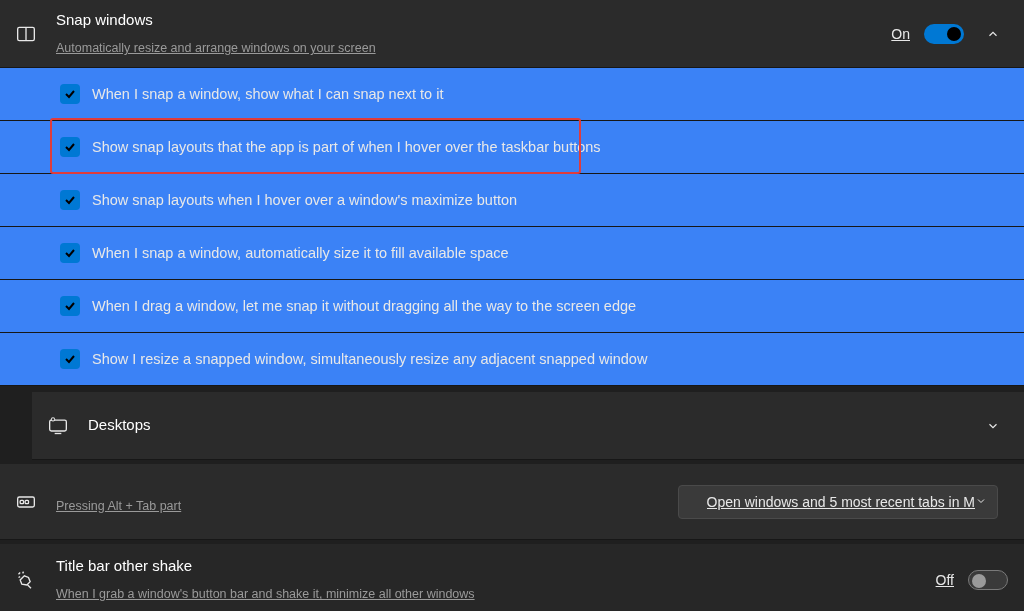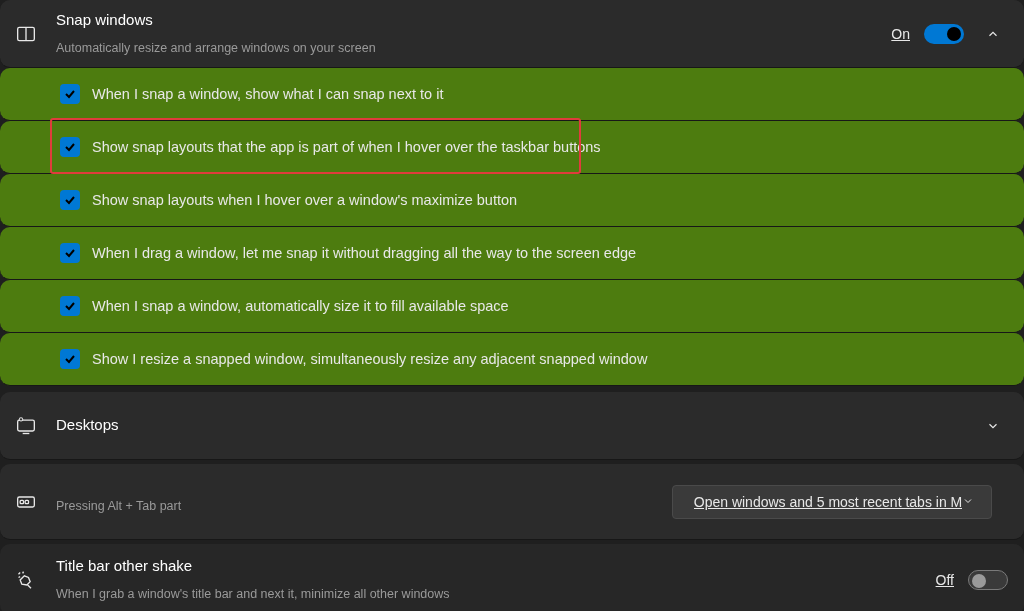--- a/index.html
+++ b/index.html
@@ -5,39 +5,38 @@
   * { box-sizing: border-box; margin: 0; padding: 0; }
   html, body { width: 1024px; height: 611px; background: #1f1f1f; font-family: "Segoe UI", Arial, sans-serif; color: #e8e8e8; overflow: hidden; }
   .page { width: 1024px; height: 611px; }
 
   .row {
     display: flex;
     align-items: center;
     padding: 0 16px;
     border-bottom: 1px solid #171717;
     background: #2b2b2b;
-    border-radius: 10px;
   }
   .row.header { height: 68px; }
-  .row.sub { height: 53px; padding-left: 60px; background: #4d7c0f; }
-  .row.setting { height: 68px; }
+  .row.sub { height: 53px; padding-left: 60px; background: #3b82f6; }
+  .row.setting { height: 68px; margin-left: 32px; }
   .row.setting-dark { height: 71px; background: #272727; }
   .row.setting-tall-dropdown { height: 76px; }
 
   .icon-slot {
     width: 40px;
     display: flex;
     align-items: center;
     justify-content: flex-start;
   }
   .icon-slot svg { width: 20px; height: 20px; }
 
   .titles { flex: 1; display: flex; flex-direction: column; justify-content: center; }
   .title { font-size: 15px; color: #ffffff; line-height: 1.35; font-weight: 400;}
-  .subtitle { font-size: 12.5px; color: #9a9a9a; line-height: 1.35; margin-top: 10px; }
+  .subtitle { font-size: 12.5px; color: #9a9a9a; line-height: 1.35; margin-top: 10px; text-decoration: underline; }
 
   .controls { display: flex; align-items: center; gap: 14px; text-decoration: underline; }
   .on-off-label { font-size: 14px; color: #e8e8e8; }
 
   .toggle {
     width: 40px; height: 20px; border-radius: 10px; position: relative; cursor: pointer;
   }
   .toggle.on { background: #0078d4; }
   .toggle.off { background: #3a3a3a; border: 1px solid #7a7a7a; }
   .toggle .knob {
@@ -72,23 +71,23 @@
 
   .select-box {
     background: #3a3a3a;
     border: 1px solid #4a4a4a;
     border-radius: 4px;
     height: 34px;
     width: 320px;
     display: flex;
     align-items: center;
     padding: 0 10px 0 14px;
-    justify-content: center;
+    justify-content: flex-end;
     cursor: pointer;
-    margin-right: 16px;
+    margin-right: 10px;
   }
   .select-label { font-size: 14px; color: #e8e8e8; white-space: nowrap; overflow: hidden; text-overflow: clip; }
   .select-chev svg { width: 12px; height: 12px; }
 
   .page { position: relative; }
 </style>
 </head>
 <body>
 
 <div class="page">
@@ -143,30 +142,30 @@
     </div>
     <span class="sub-label">Show snap layouts when I hover over a window's maximize button</span>
   </div>
 
   <div class="row sub">
     <div class="checkbox">
       <svg viewBox="0 0 24 24" fill="none" stroke="#000" stroke-width="4">
           <polyline points="4 12 10 18 20 6"></polyline>
         </svg>
     </div>
+    <span class="sub-label">When I snap a window, automatically size it to fill available space</span>
+  </div>
+
+  <div class="row sub">
+    <div class="checkbox">
+      <svg viewBox="0 0 24 24" fill="none" stroke="#000" stroke-width="4">
+          <polyline points="4 12 10 18 20 6"></polyline>
+        </svg>
+    </div>
     <span class="sub-label">When I drag a window, let me snap it without dragging all the way to the screen edge</span>
-  </div>
-
-  <div class="row sub">
-    <div class="checkbox">
-      <svg viewBox="0 0 24 24" fill="none" stroke="#000" stroke-width="4">
-          <polyline points="4 12 10 18 20 6"></polyline>
-        </svg>
-    </div>
-    <span class="sub-label">When I snap a window, automatically size it to fill available space</span>
   </div>
 
   <div class="row sub">
     <div class="checkbox">
       <svg viewBox="0 0 24 24" fill="none" stroke="#000" stroke-width="4">
           <polyline points="4 12 10 18 20 6"></polyline>
         </svg>
     </div>
     <span class="sub-label">Show I resize a snapped window, simultaneously resize any adjacent snapped window</span>
   </div>
@@ -227,21 +226,21 @@
       <svg viewBox="0 0 24 24" fill="none" stroke="#e8e8e8" stroke-width="1.6">
         <path d="M5 3 L3 5"></path>
           <path d="M9 2 L8 4"></path>
           <path d="M3 9 L5 8"></path>
         <path d="M7 17 L5 12 L10 7 L15 9 L17 14 L13 18 Z"></path>
         <line x1="14" y1="18" x2="18" y2="22"></line>
       </svg>
     </div>
     <div class="titles">
       <div class="title">Title bar other shake</div>
-      <div class="subtitle">When I grab a window's title bar and next it, minimize all other windows</div>
+      <div class="subtitle">When I grab a window's button bar and shake it, minimize all other windows</div>
     </div>
     <div class="controls">
       <span class="on-off-label">Off</span>
       <div class="toggle off">
           <div class="knob"></div>
         </div>
     </div>
   </div>
 
   <div class="highlight"></div>

